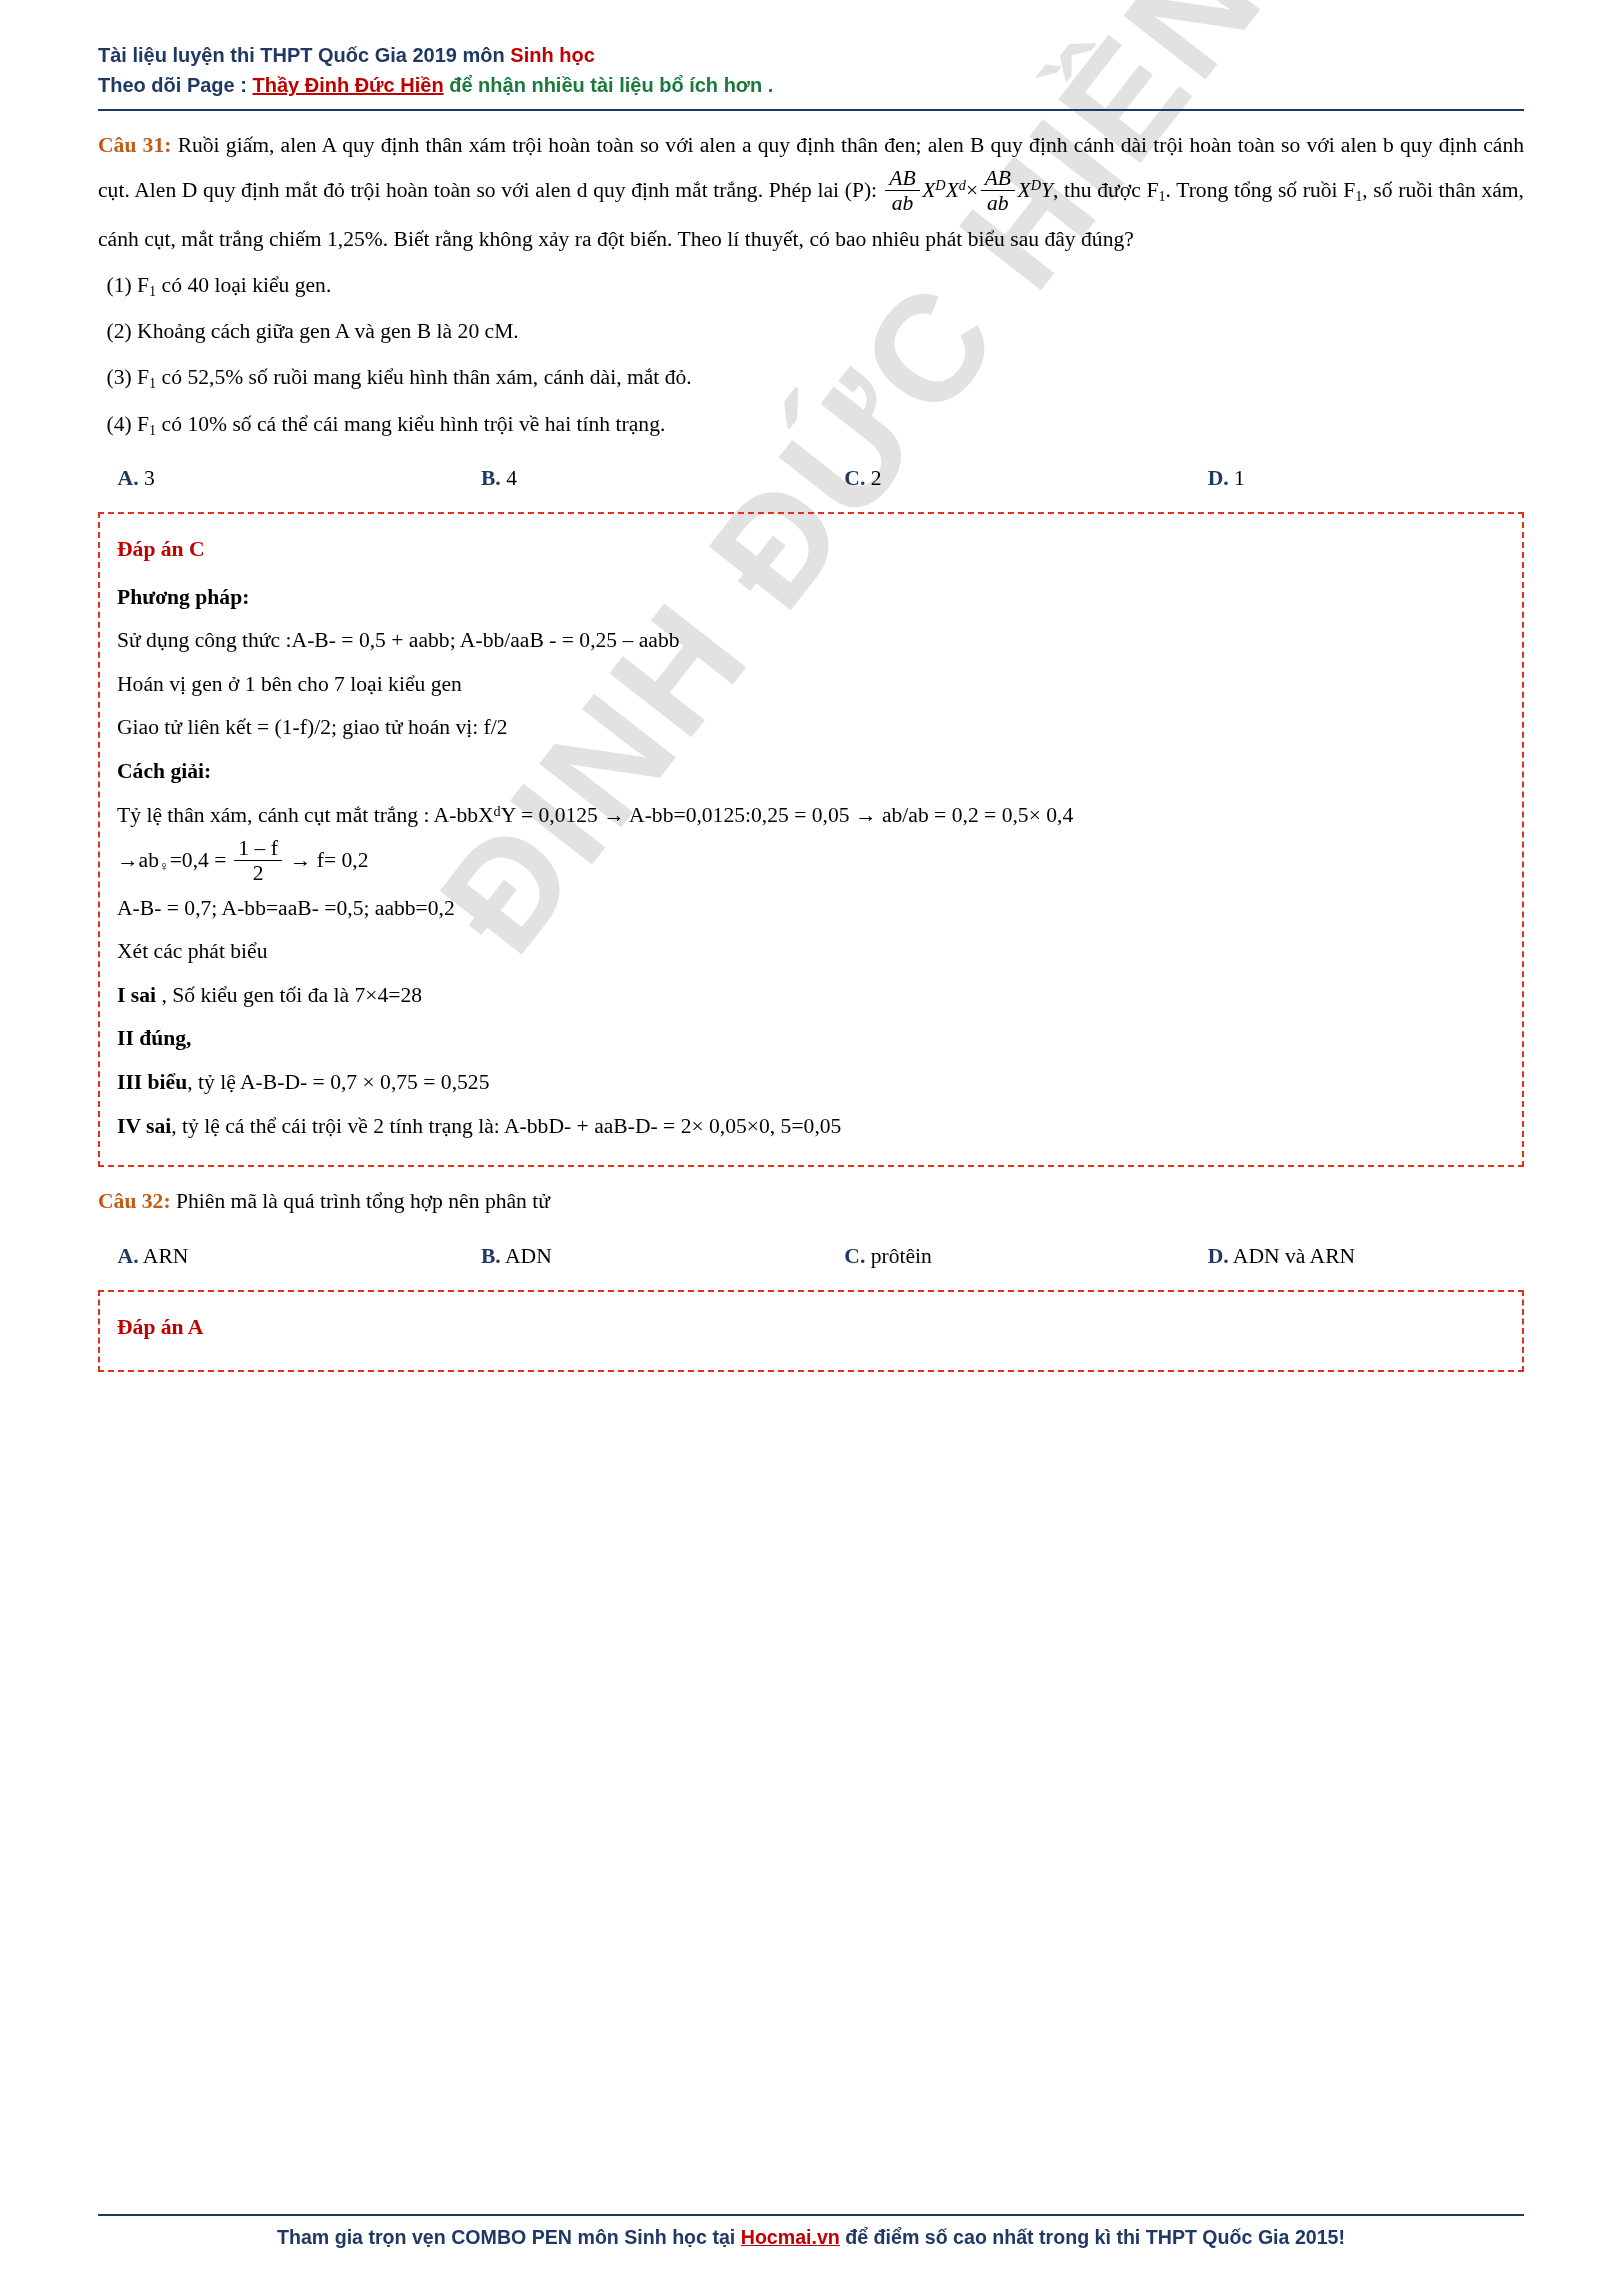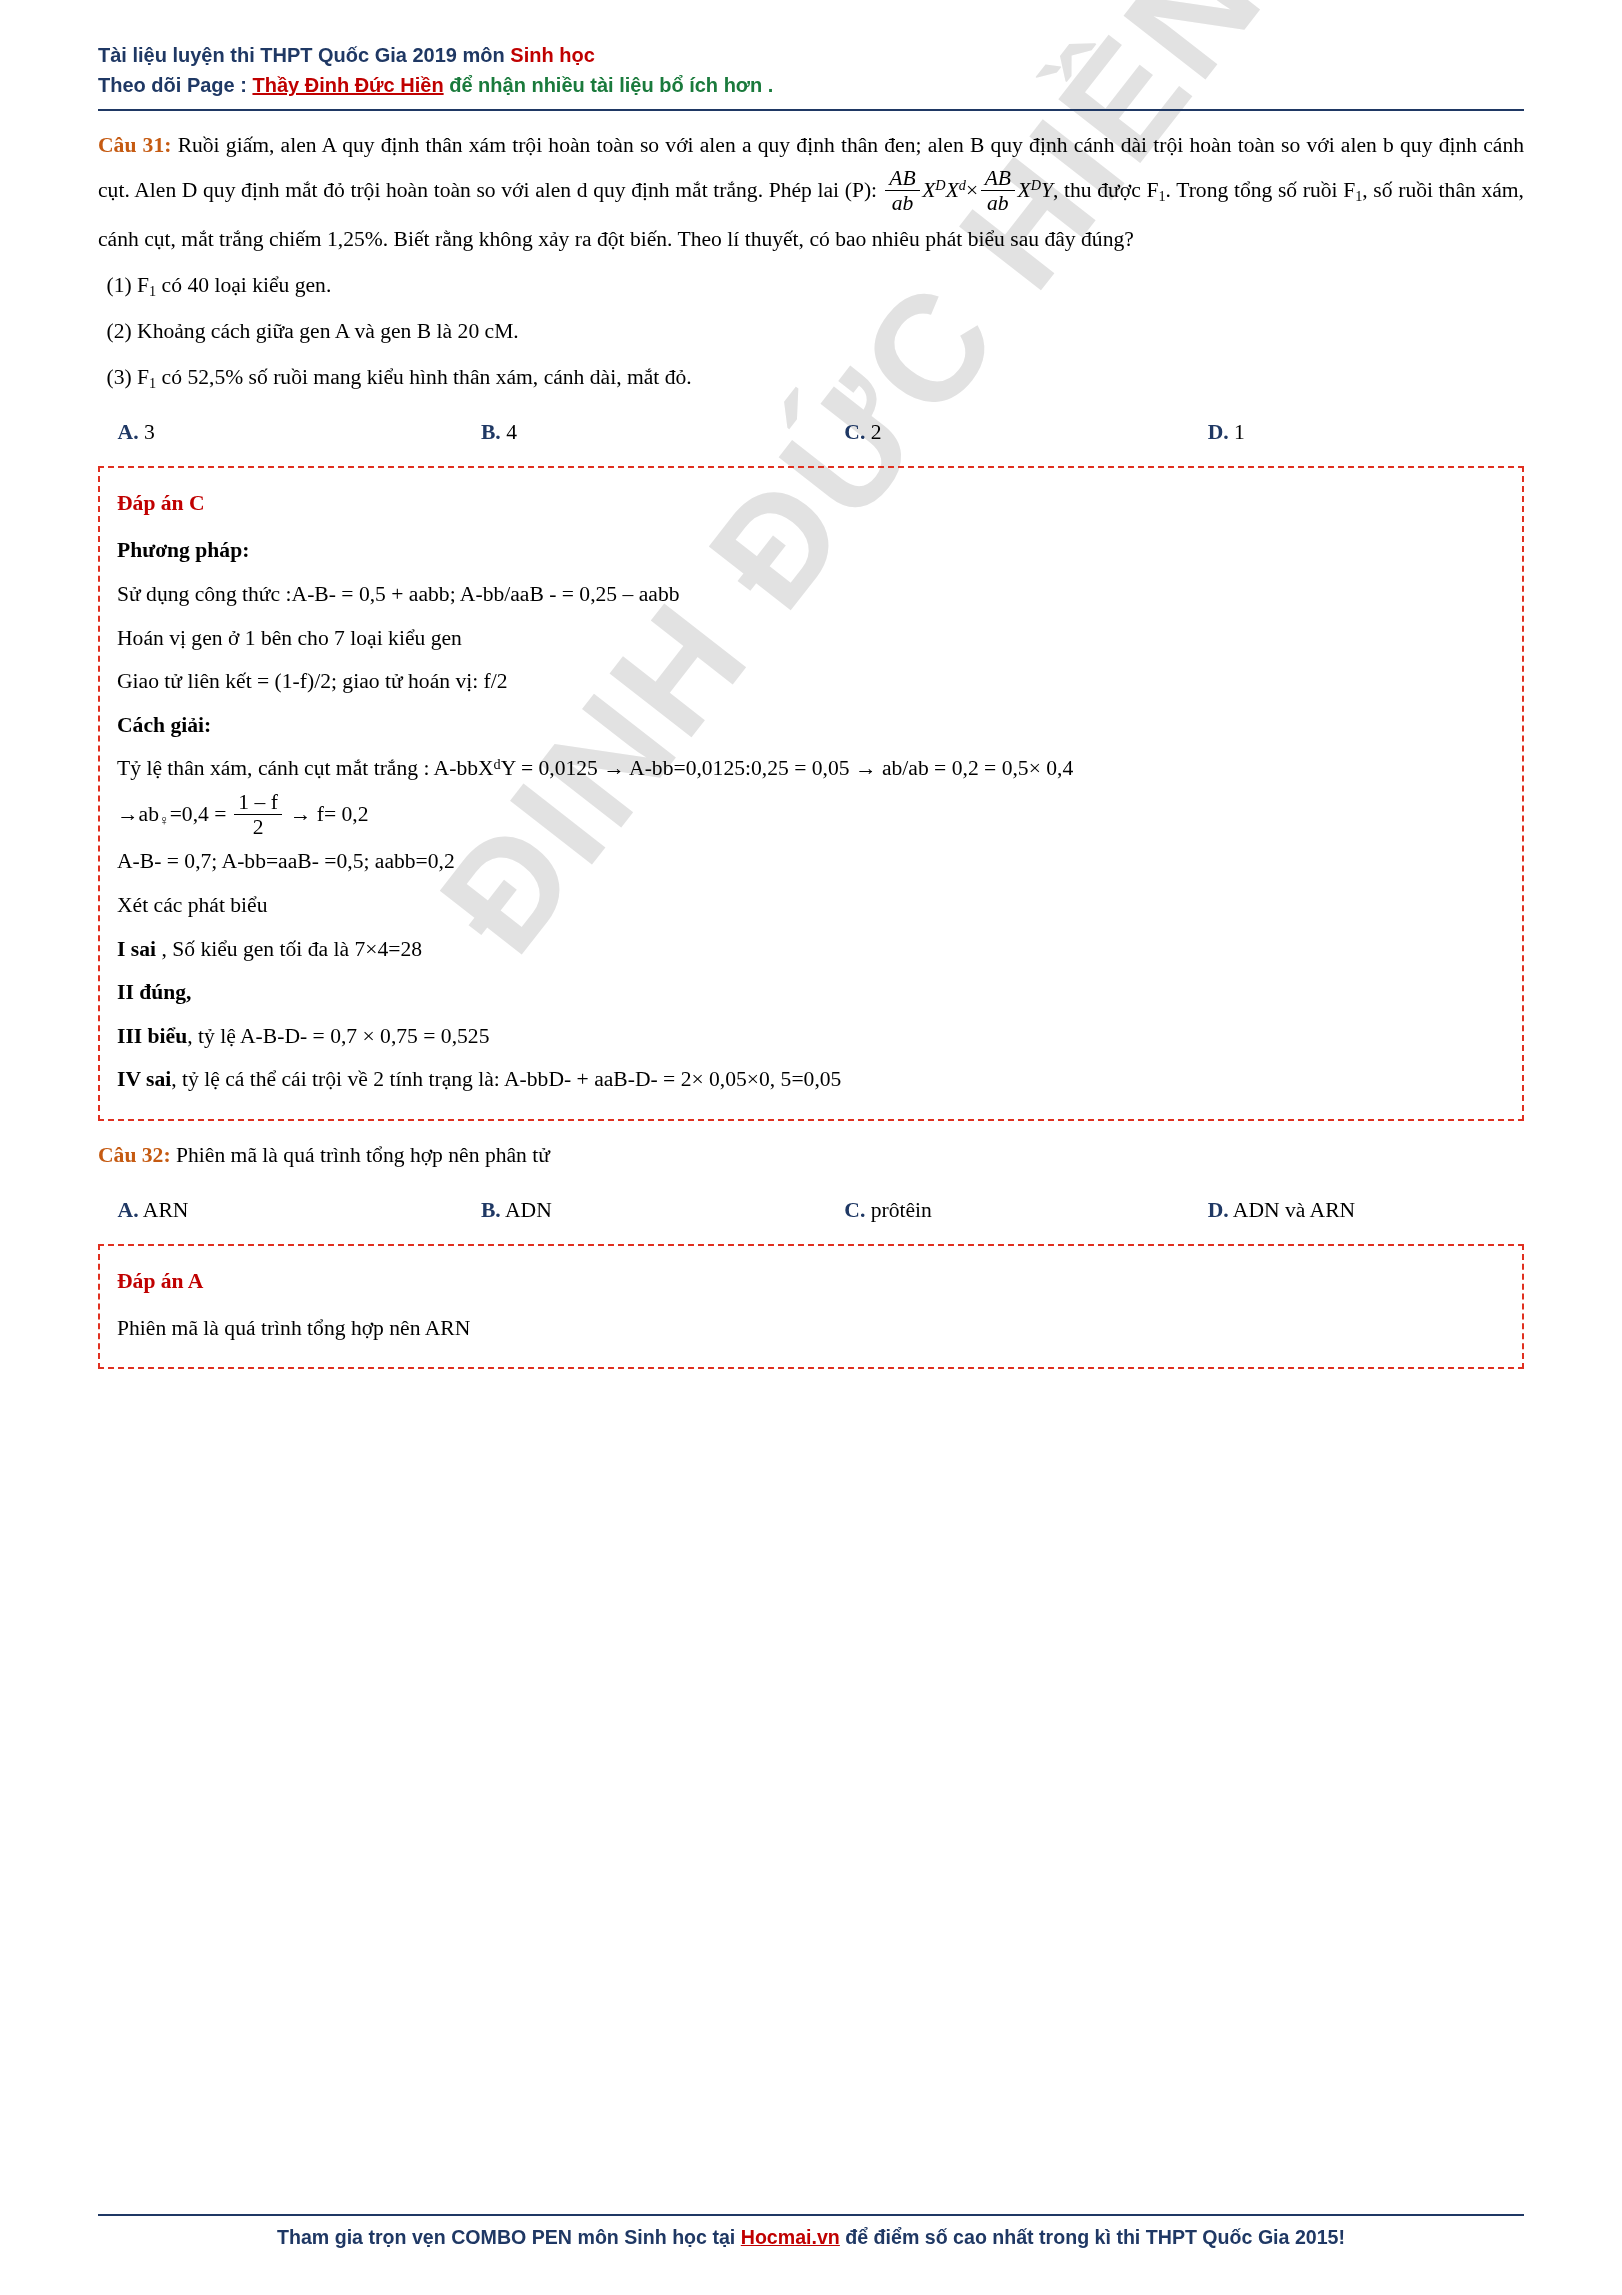--- a/index.html
+++ b/index.html
@@ -211,20 +211,21 @@
 
     <div class="question-block">
       <p class="para">
         <span class="q-label">Câu 31:</span>
         <span>Ruồi giấm, alen A quy định thân xám trội hoàn toàn so với alen a quy định thân đen; alen B quy định cánh dài trội hoàn toàn so với alen b quy định cánh cụt. Alen D quy định mắt đỏ trội hoàn toàn so với alen d quy định mắt trắng. Phép lai (P): </span><span class="frac"><span class="num">AB</span><span class="den">ab</span></span><span class="mathit">X</span><sup class="mathit">D</sup><span class="mathit">X</span><sup class="mathit">d</sup><span>×</span><span class="frac"><span class="num">AB</span><span class="den">ab</span></span><span class="mathit">X</span><sup class="mathit">D</sup><span class="mathit">Y</span><span>, thu được F</span><sub>1</sub><span>. Trong tổng số ruồi F</span><sub>1</sub><span>, số ruồi thân xám, cánh cụt, mắt trắng chiếm 1,25%. Biết rằng không xảy ra đột biến. Theo lí thuyết, có bao nhiêu phát biểu sau đây đúng?</span>
       </p>
 
       <p class="statement"><span>(1) F</span><sub>1</sub><span> có 40 loại kiểu gen.</span></p>
       <p class="statement"><span>(2) Khoảng cách giữa gen A và gen B là 20 cM.</span><sub></sub><span></span></p>
       <p class="statement"><span>(3) F</span><sub>1</sub><span> có 52,5% số ruồi mang kiểu hình thân xám, cánh dài, mắt đỏ.</span></p>
+      <p class="statement"><span>(4) F</span><sub>1</sub><span> có 10% số cá thể cái mang kiểu hình trội về hai tính trạng.</span></p>
 
       <div class="choices">
         <div class="choice"><span class="letter">A.</span> <span>3</span></div>
         <div class="choice"><span class="letter">B.</span> <span>4</span></div>
         <div class="choice"><span class="letter">C.</span> <span>2</span></div>
         <div class="choice"><span class="letter">D.</span> <span>1</span></div>
       </div>
     </div>
 
     <div class="exp-box">
@@ -252,21 +253,20 @@
       <div class="choices">
         <div class="choice"><span class="letter">A.</span> <span>ARN</span></div>
         <div class="choice"><span class="letter">B.</span> <span>ADN</span></div>
         <div class="choice"><span class="letter">C.</span> <span>prôtêin</span></div>
         <div class="choice"><span class="letter">D.</span> <span>ADN và ARN</span></div>
       </div>
     </div>
 
     <div class="exp-box">
       <div class="exp-title">Đáp án A</div>
-      <p>Phiên mã là quá trình tổng hợp nên ARN</p>
     </div>
 
   </div>
 
   <div class="footer">
     <div class="footer-rule"></div>
     <div class="footer-text">
       <span>Tham gia trọn vẹn COMBO PEN môn Sinh học tại </span><span class="site">Hocmai.vn</span><span> để điểm số cao nhất trong kì thi THPT Quốc Gia 2015!</span>
     </div>
   </div>

